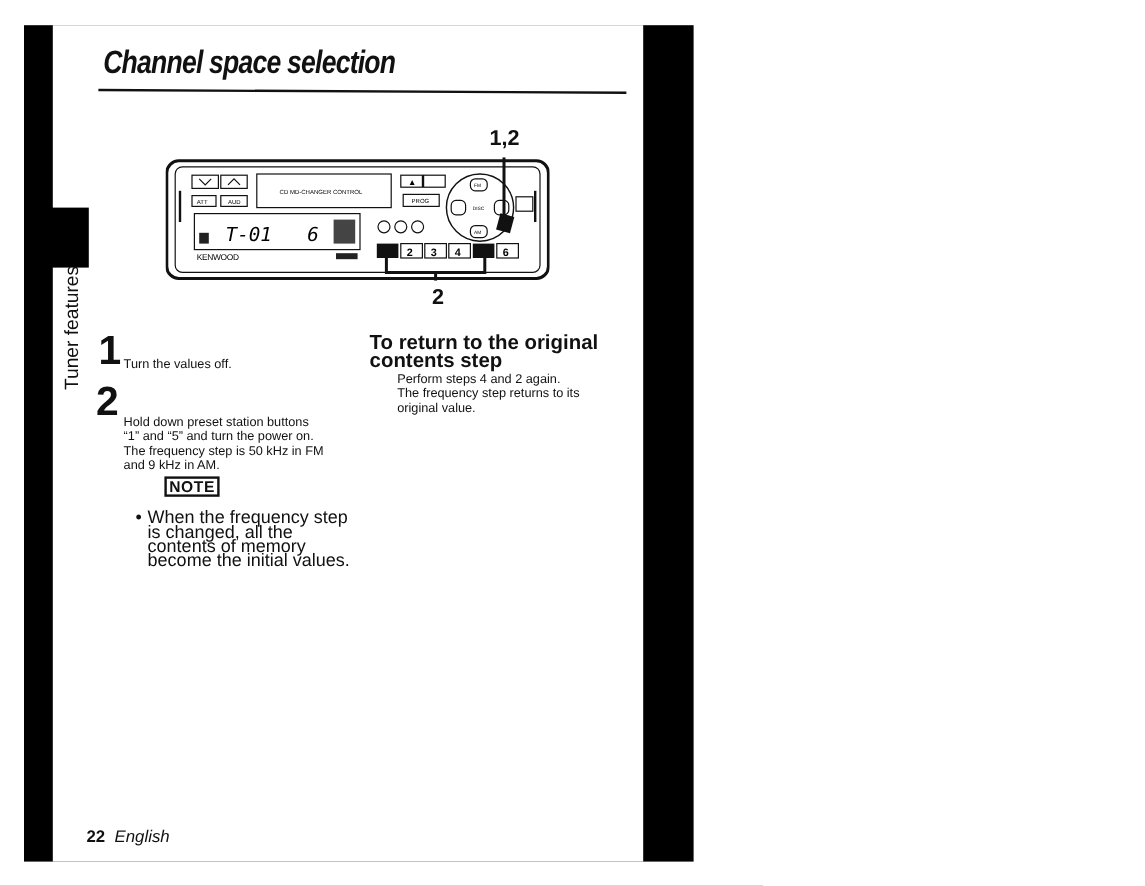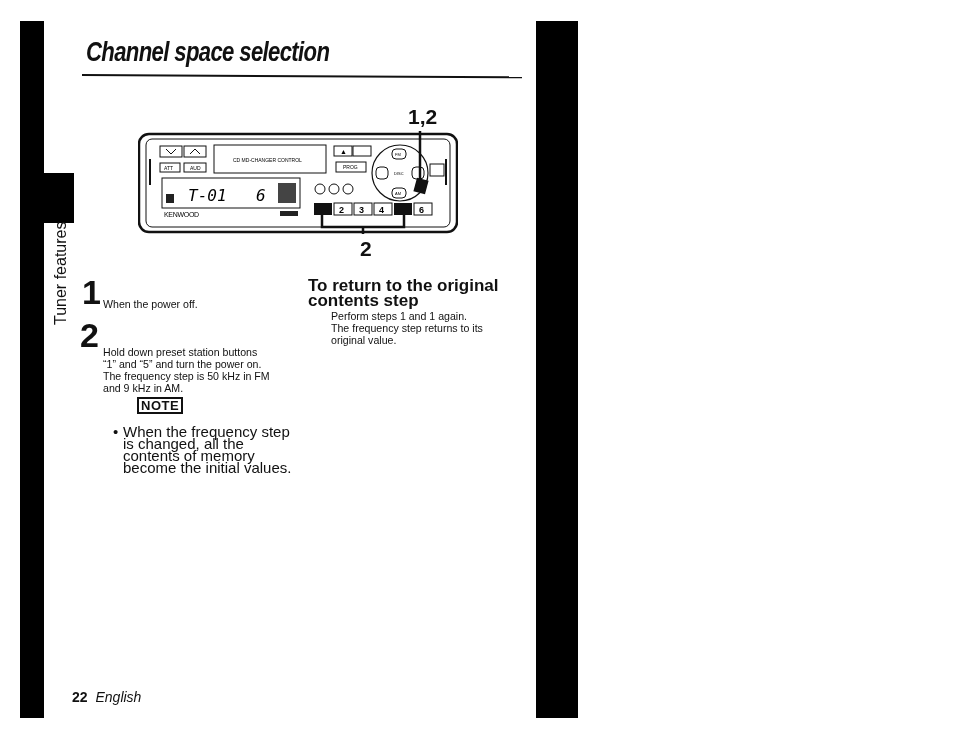--- a/index.html
+++ b/index.html
@@ -13,21 +13,21 @@
   .step-num { position: absolute; font-weight: bold; font-size: 34px; line-height: 1; }
   .body-text { position: absolute; font-size: 10.6px; line-height: 12px; }
   .note-badge { position: absolute; left: 101px; top: 397px; border: 2px solid #111; font-weight: 900; font-size: 13px; line-height: 13px; padding: 0 2px; letter-spacing: 0.5px; margin-left: 36px; }
   .note-list { position: absolute; left: 101px; top: 414px; width: 190px; margin: 12px; padding: 0; list-style: none; font-size: 15px; line-height: 12px; }
   .note-list li { position: relative; padding-left: 10px; }
   .note-list li::before { content: "\2022"; position: absolute; left: 0; top: 0; }
   .subhead { position: absolute; left: 308px; top: 278px; font-weight: bold; font-size: 17px; line-height: 15px; width: 220px; }
   .footer { position: absolute; left: 72px; top: 689px; font-size: 14px; white-space: nowrap; }
   .footer .pg { font-weight: bold; }
   .footer .lang { font-style: italic; margin-left: 4px; text-align: right; }
-  .callout { position: absolute; font-weight: bold; font-size: 21px; line-height: 1; }
+  .callout { position: absolute; font-weight: bold; font-size: 18px; line-height: 1; }
   .stereo { position: absolute; left: 138px; top: 131px; width: 320px; height: 103px; }
 </style>
 </head>
 <body>
 
 <div class="page">
   <div class="paper"></div>
 </div>
 <div class="tab-block"></div>
 
@@ -98,41 +98,41 @@
   <text x="281" y="82" font-size="9" font-weight="bold" font-family="Liberation Sans, sans-serif">6</text>
 
   <path d="M184 84 L184 96 L266 96 L266 84" fill="none" stroke="#111" stroke-width="2.5"></path>
   <line x1="225" y1="96" x2="225" y2="103" stroke="#111" stroke-width="2.5"></line>
 
   <line x1="282" y1="0" x2="282" y2="48" stroke="#111" stroke-width="2.5"></line>
   <rect x="277" y="48" width="12" height="14" fill="#111" transform="rotate(15 283 55)"></rect>
 </svg>
 
 <div class="step-num" style="left:82px; top:275px;">1</div>
-<div class="body-text" style="left:103px; top:298px;">When the power off.</div>
+<div class="body-text" style="left:103px; top:298px;">Turn the values off.</div>
 
 <div class="step-num" style="left:80px; top:318px;">2</div>
 <div class="body-text" style="left:103px; top:346px; width:190px;">
   <div>Hold down preset station buttons</div>
   <div>“1” and “5” and turn the power on.</div>
   <div>The frequency step is 50 kHz in FM</div>
   <div>and 9 kHz in AM.</div>
 </div>
 
 <div class="note-badge">NOTE</div>
 <ul class="note-list">
   <li>When the frequency step is changed, all the contents of memory become the initial values.</li>
 </ul>
 
 <div class="subhead">
   <div>To return to the original</div>
   <div>contents step</div>
 </div>
 <div class="body-text" style="left:331px; top:310px; width:200px;">
-  <div>Perform steps 1 and 1 again.</div>
+  <div>Perform steps 4 and 2 again.</div>
   <div>The frequency step returns to its</div>
   <div>original value.</div>
 </div>
 
 <div class="footer">
   <span class="pg">22</span>
   <span class="lang">English</span>
 </div>
 
 </body></html>

